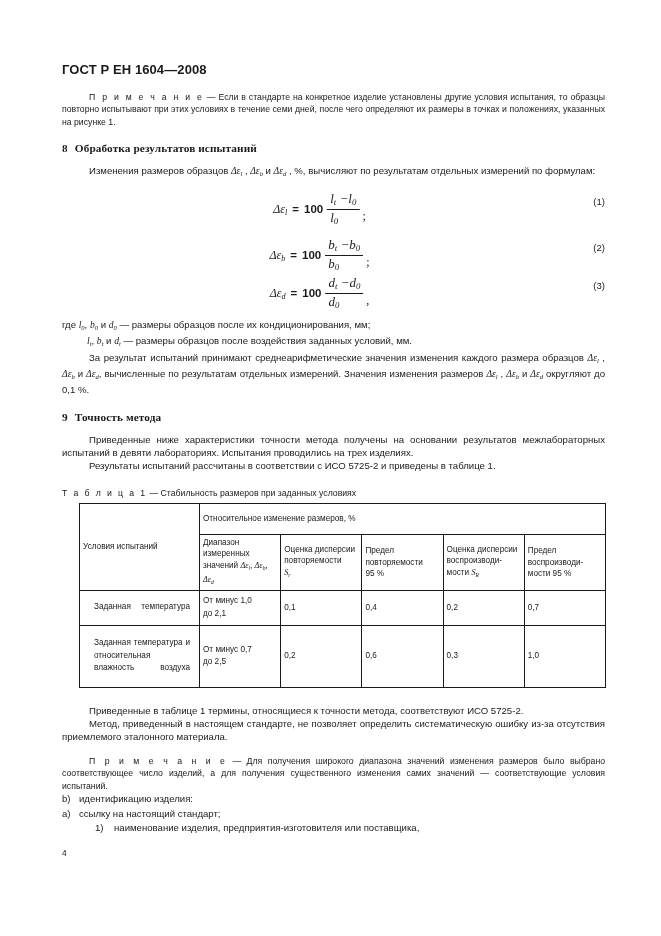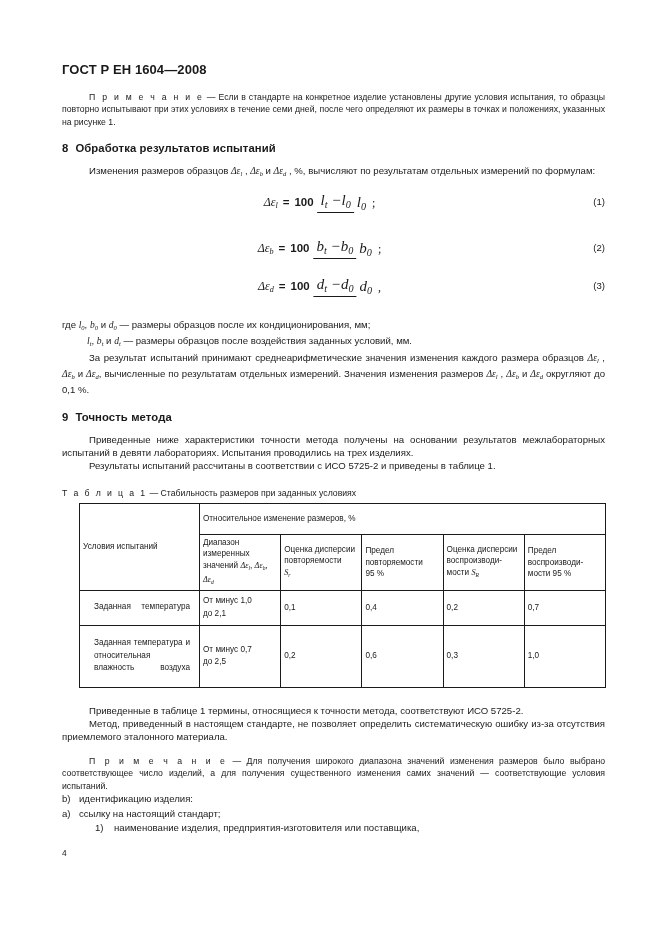--- a/index.html
+++ b/index.html
@@ -57,20 +57,21 @@
   }
   .block-gap-lg { margin-top: 14px; }
   .block-gap-md { margin-top: 10px; }
 
   
   h2 {
     font-size: 11.3px;
     font-weight: bold;
     margin: 0;
     letter-spacing: 0.1px;
+    font-family: Liberation Serif, serif;
   }
   h2 .num { margin-right: 7px; }
 
   
   .math-inline {
     font-family: "Liberation Serif", serif;
     font-style: italic;
     white-space: nowrap;
   }
   sub {
@@ -91,25 +92,25 @@
     align-items: center;
     font-family: "Liberation Serif", serif;
     font-size: 12px;
     white-space: nowrap;
   }
   .eq-lhs { font-style: italic; margin-right: 5px; }
   .eq-eq { font-style: normal; margin-right: 5px; font-family:"Liberation Sans",sans-serif; font-weight: bold; font-size: 11.5px;}
   .eq-100 { font-style: normal; margin-right: 4px; font-family:"Liberation Sans",sans-serif; font-weight: bold; font-size: 11.5px;}
   .frac {
     display: inline-flex;
-    flex-direction: row;
-    align-items: flex-end;
+    flex-direction: column;
+    align-items: flex-start;
     vertical-align: middle;
     font-style: italic;
-    font-size: 15px;
+    font-size: 13px;
     line-height: 1.15;
   }
   .frac .num-top {
     padding: 0 3px 1px 3px;
     border-bottom: 1px solid #1a1a1a;
   }
   .frac .den-bot {
     padding: 1px 3px 0 3px;
   }
   .eq-tail { font-style: normal; margin-left: 3px; align-self: flex-end; padding-bottom: 2px;}

